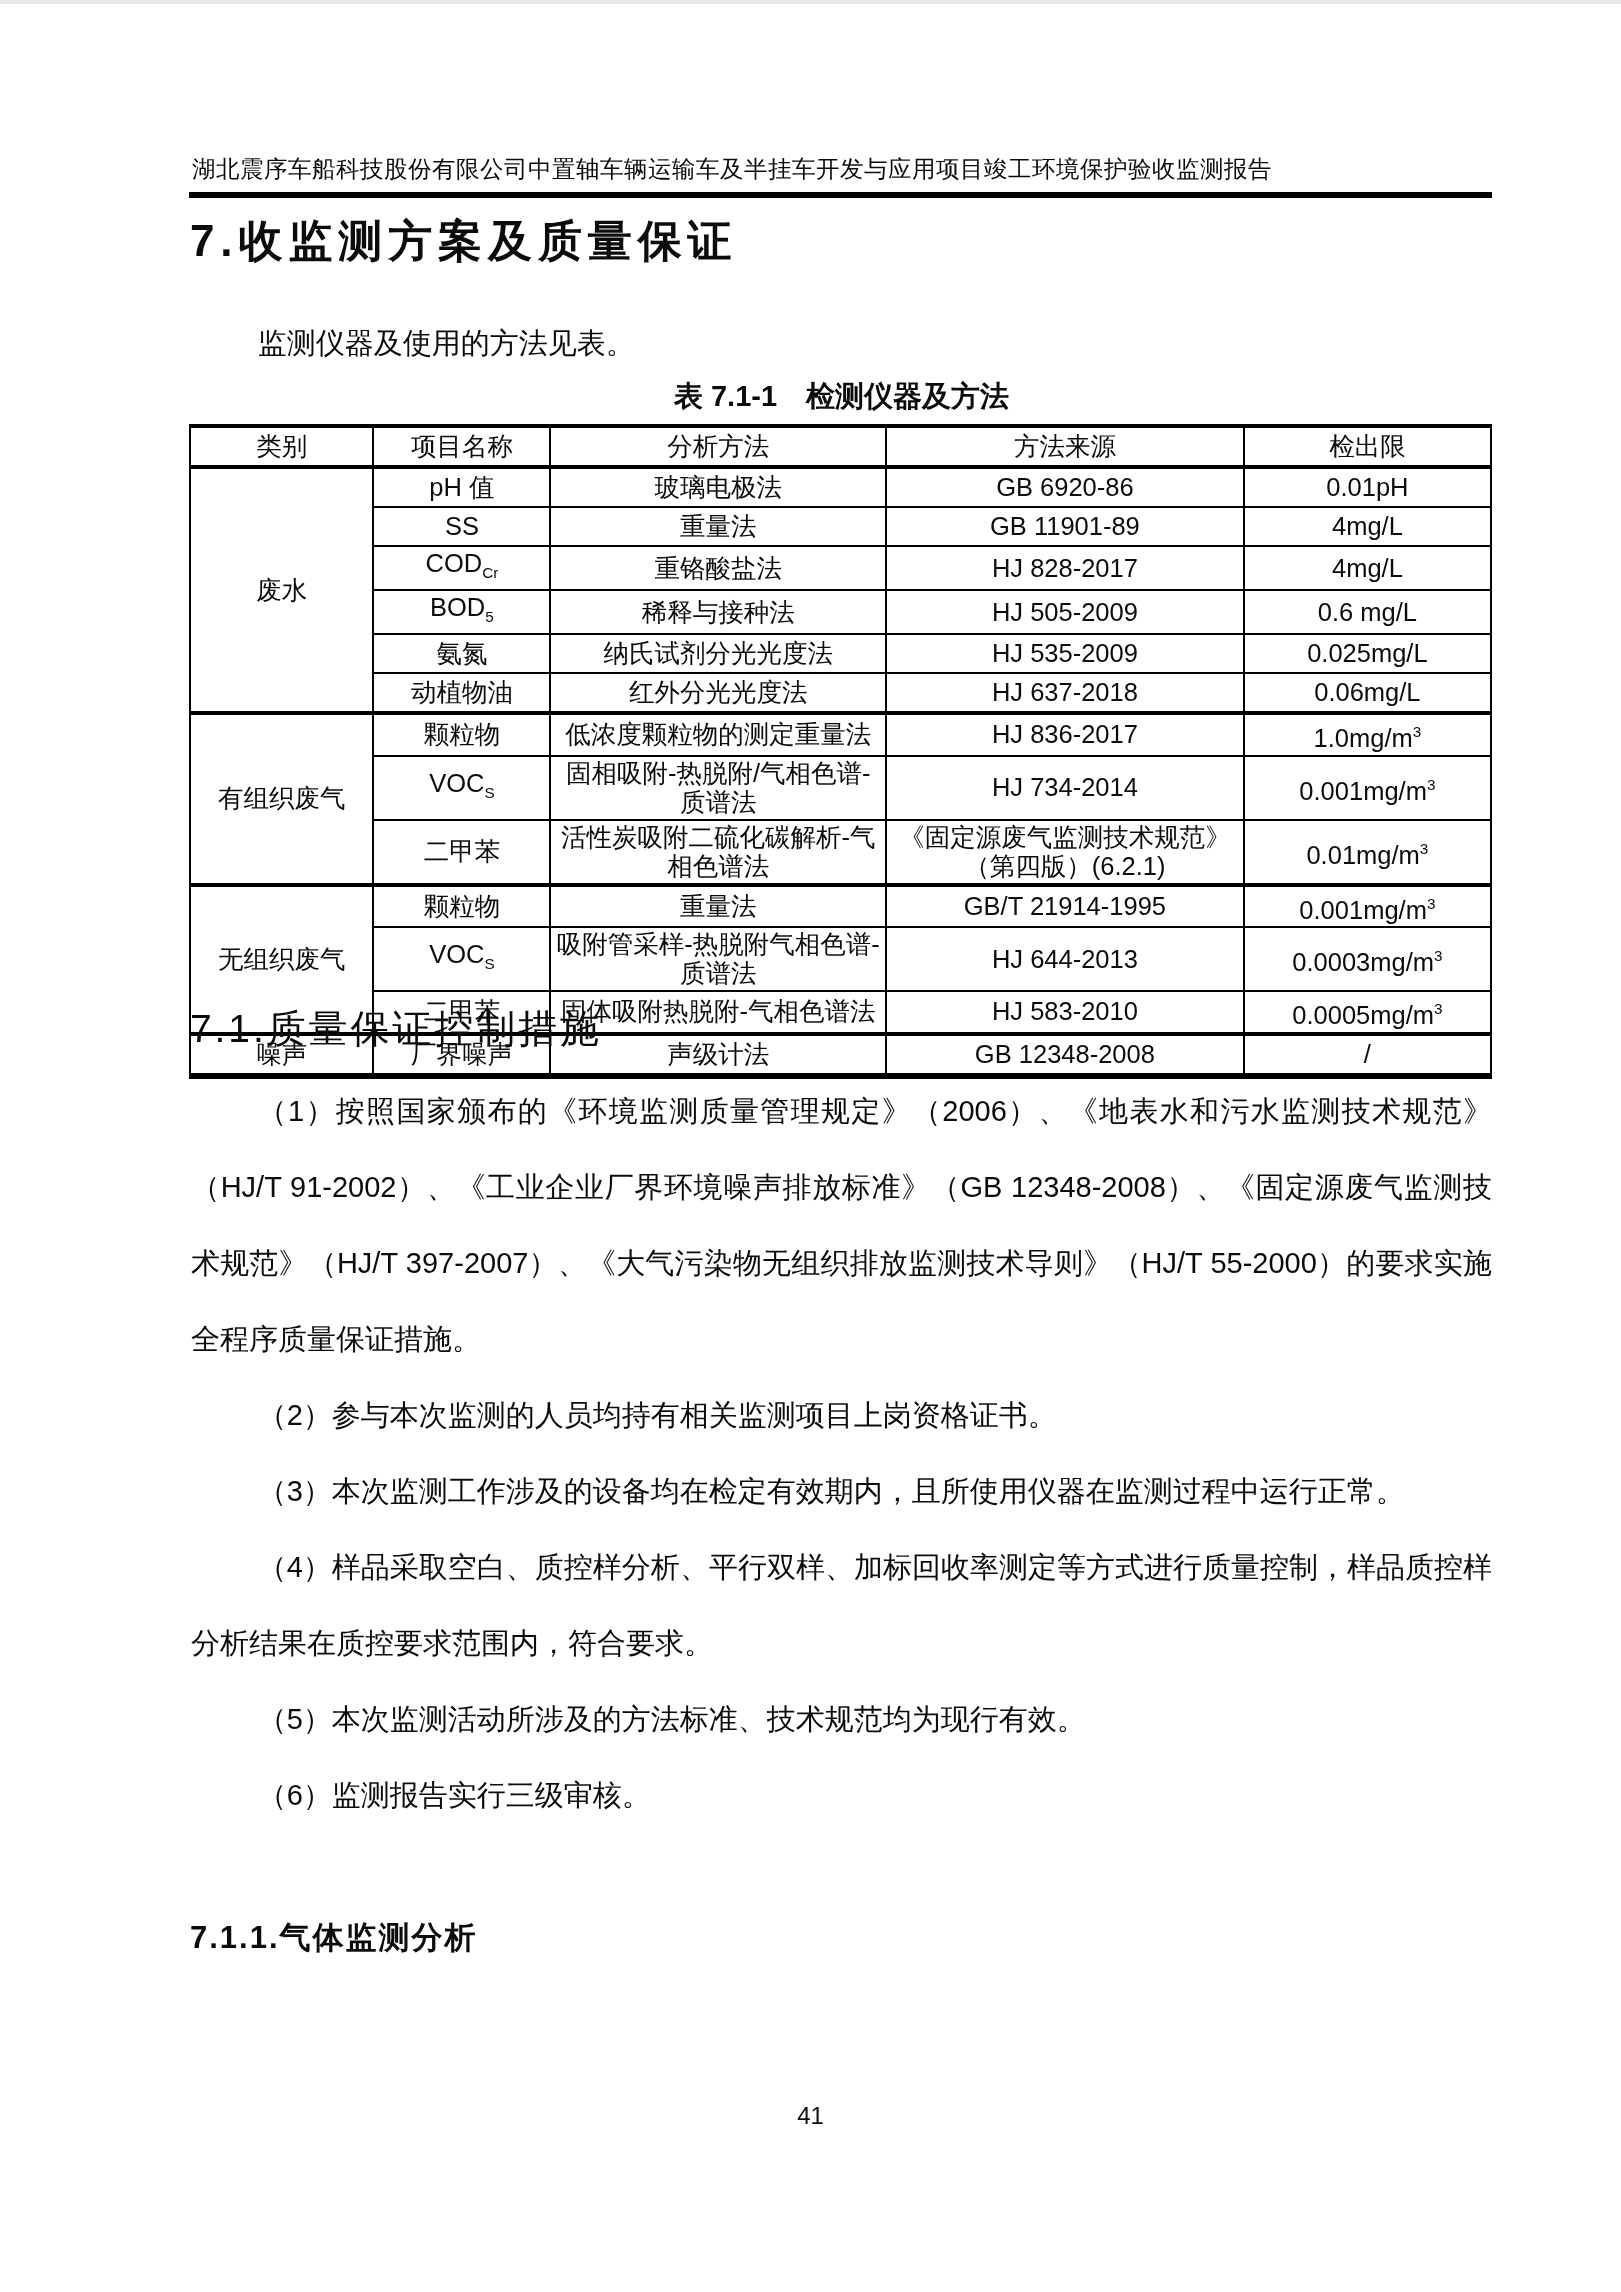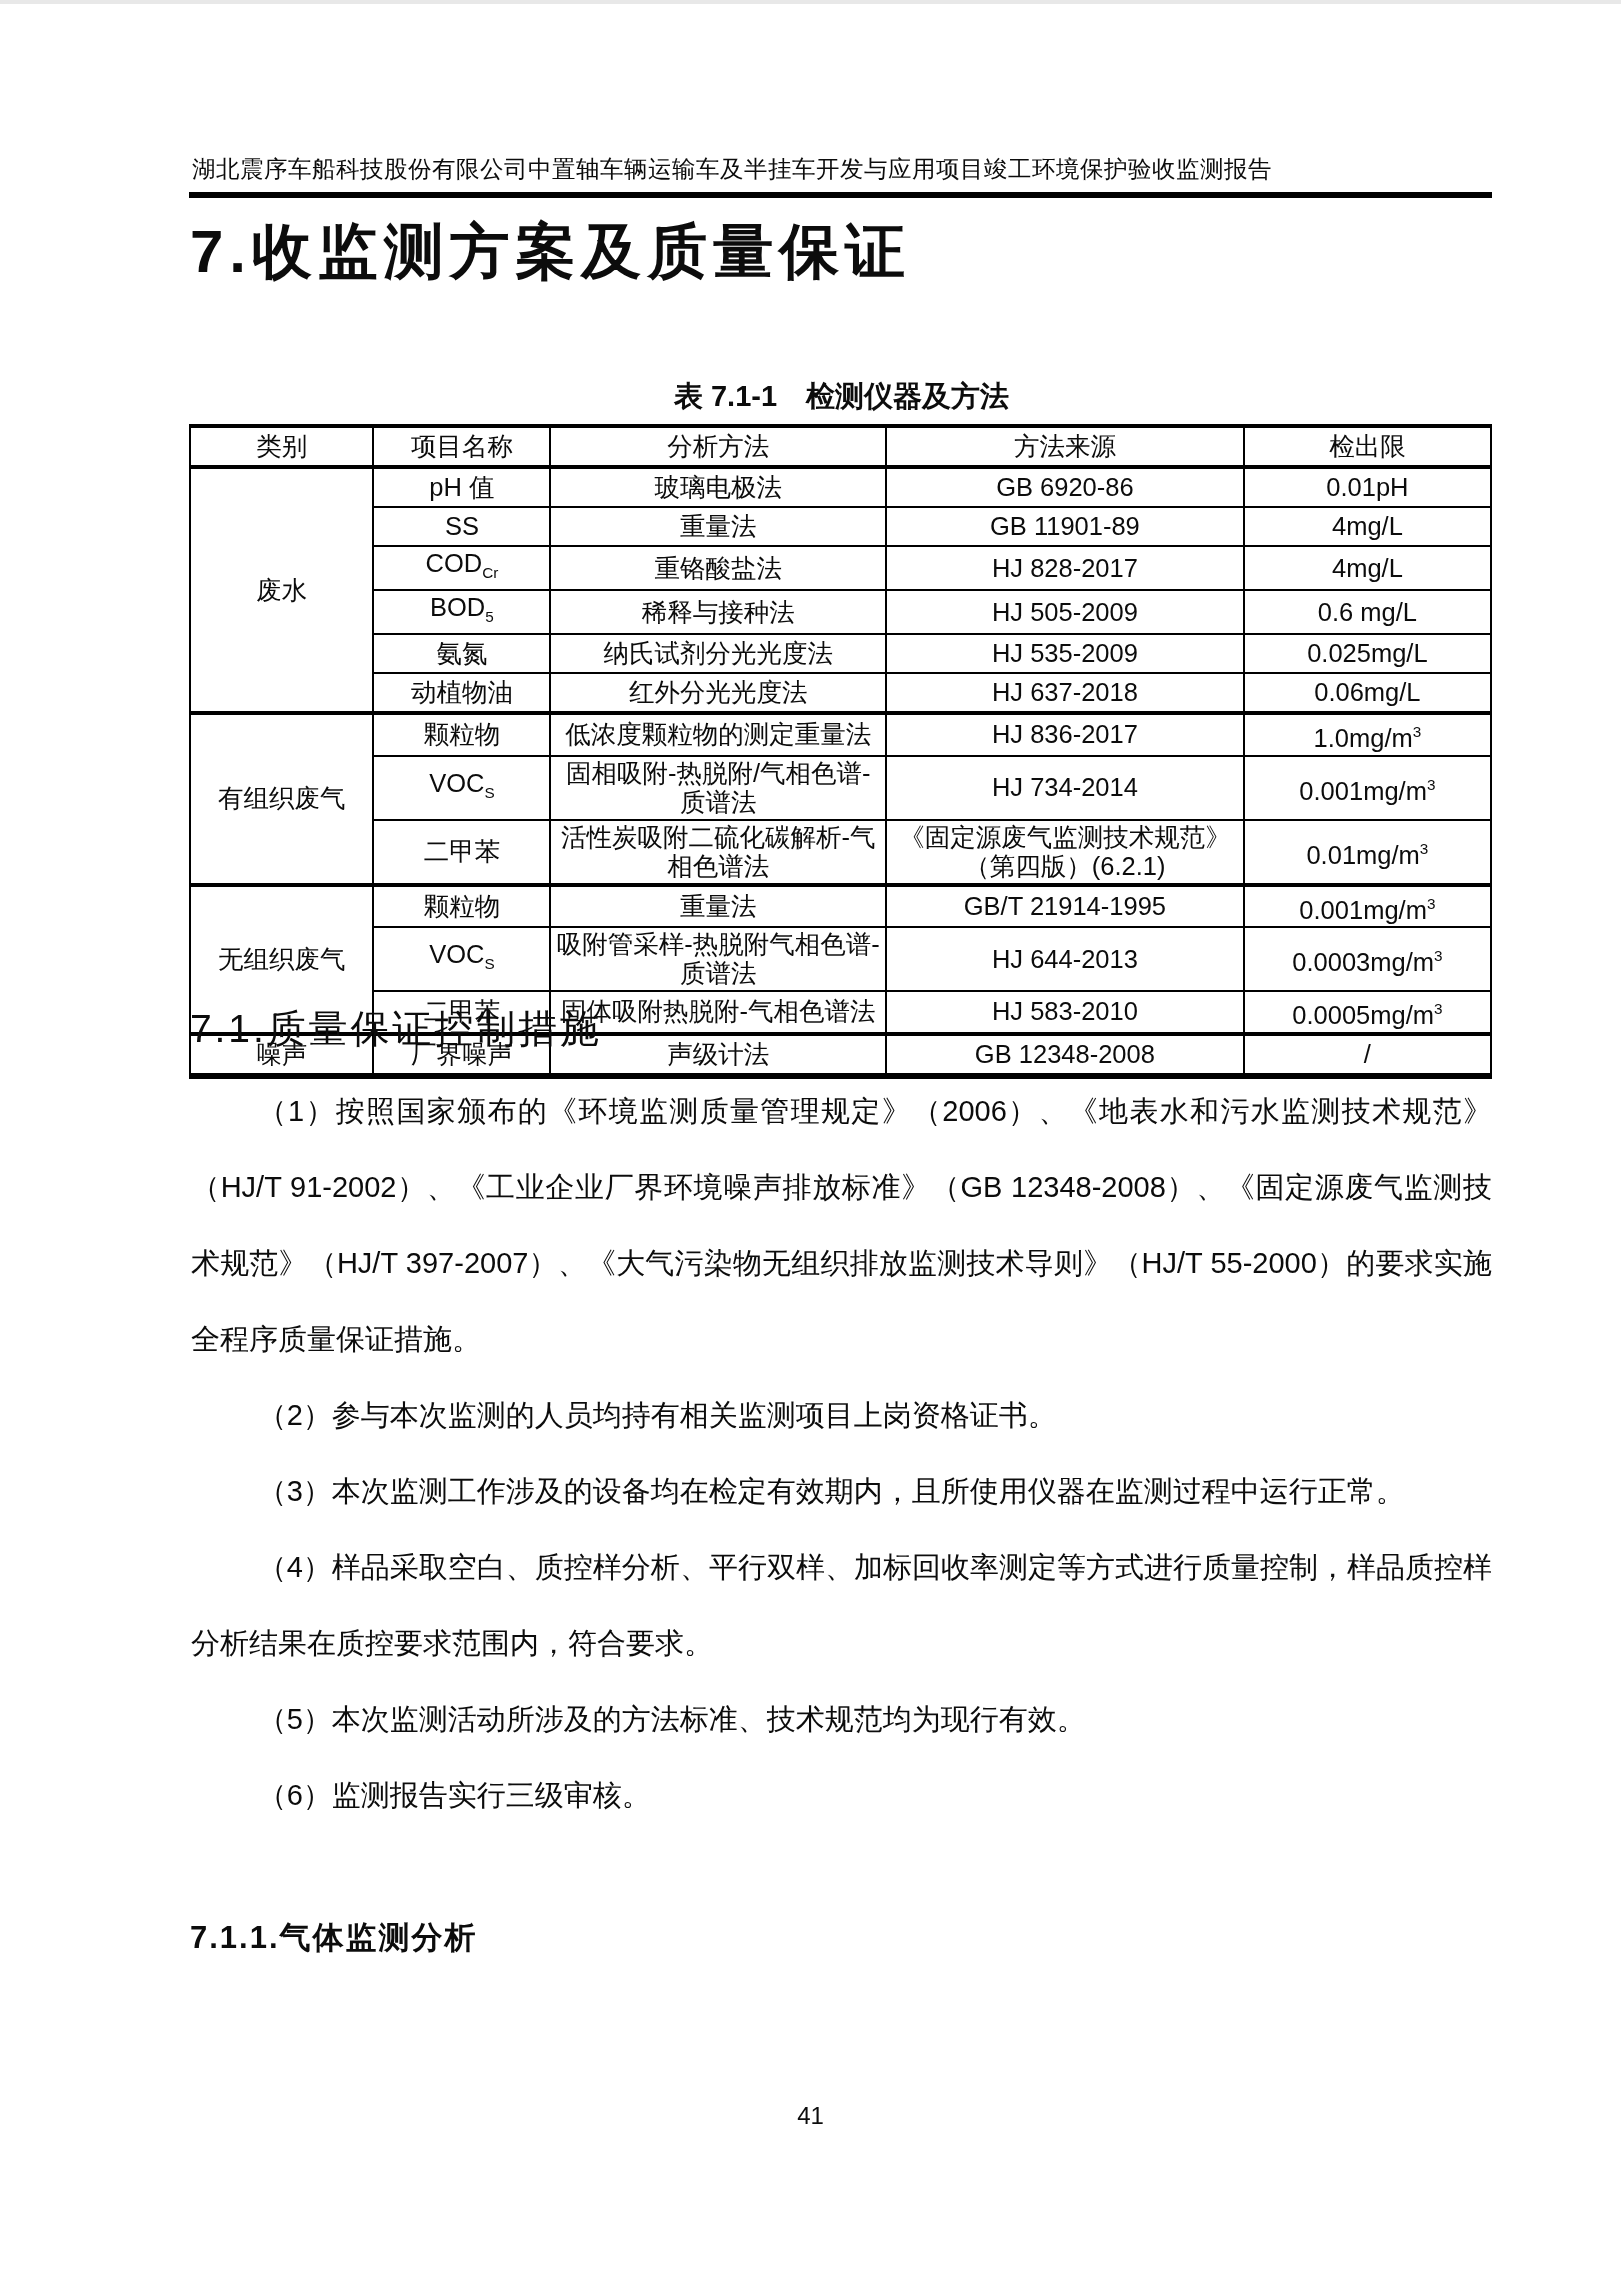--- a/index.html
+++ b/index.html
@@ -24,21 +24,21 @@
   .header-rule {
     position: absolute;
     left: 189px; top: 188px;
     width: 1303px; height: 5.9px;
     background: #000;
   }
   h1.chapter-title {
     position: absolute;
     left: 190px; top: 208px;
     margin: 0;
-    font-size: 60px;
+    font-size: 44px;
     font-weight: bold;
     letter-spacing: 5.9px;
     white-space: nowrap;
   }
   .intro-text {
     position: absolute;
     left: 191px; top: 320px;
     width: 1301px;
     margin: 0;
     font-size: 29px;
@@ -123,20 +123,21 @@
 </head>
 <body>
 
 <div class="page">
 
   <div class="running-header">湖北震序车船科技股份有限公司中置轴车辆运输车及半挂车开发与应用项目竣工环境保护验收监测报告</div>
   <div class="header-rule"></div>
 
   <h1 class="chapter-title">7.收监测方案及质量保证</h1>
 
+  <p class="intro-text">监测仪器及使用的方法见表。</p>
 
   <div class="table-caption">表 7.1-1　检测仪器及方法</div>
 
   <table class="inst-table">
     <colgroup>
       <col style="width:14.1%">
       <col style="width:13.6%">
       <col style="width:25.8%">
       <col style="width:27.5%">
       <col style="width:19.0%">

